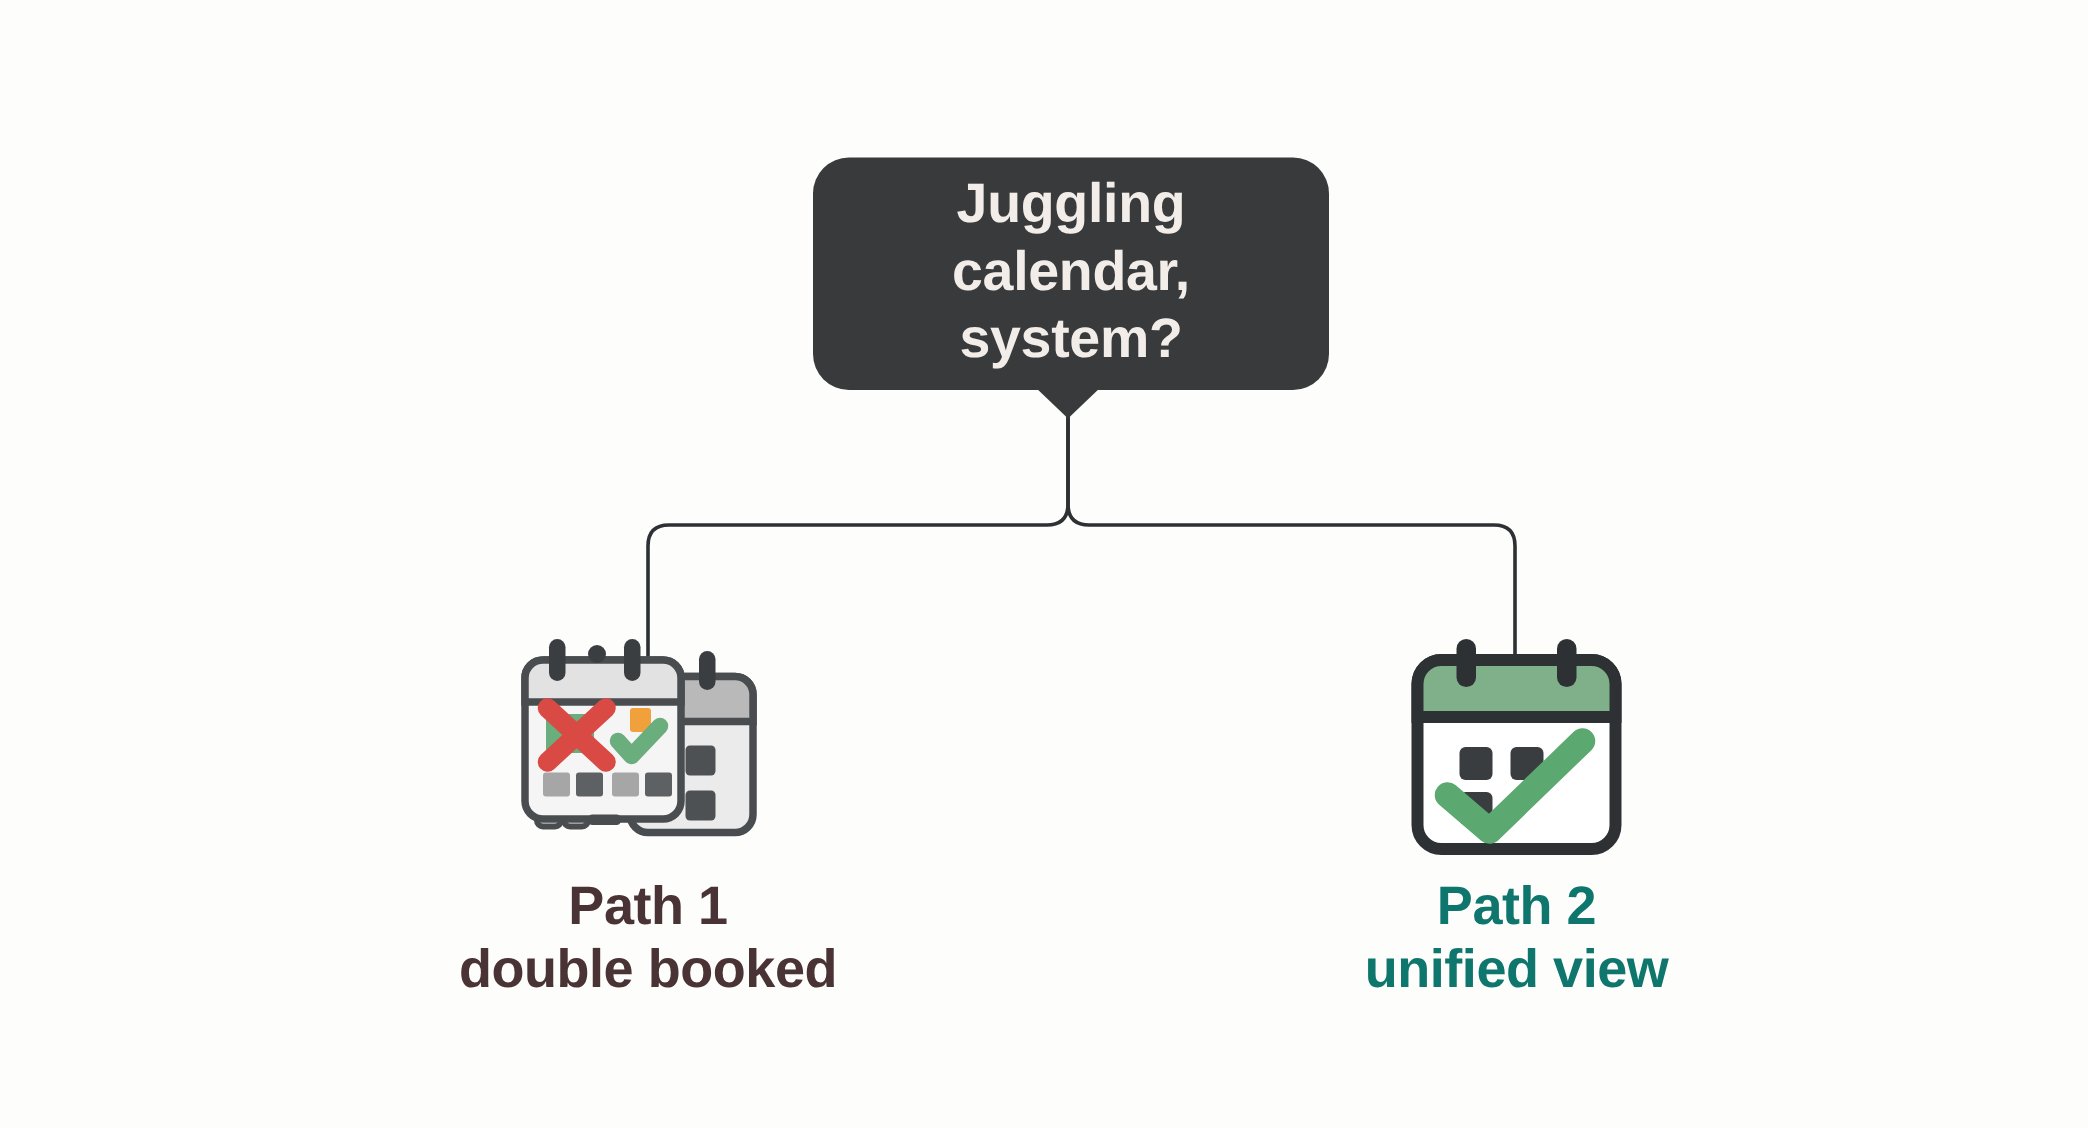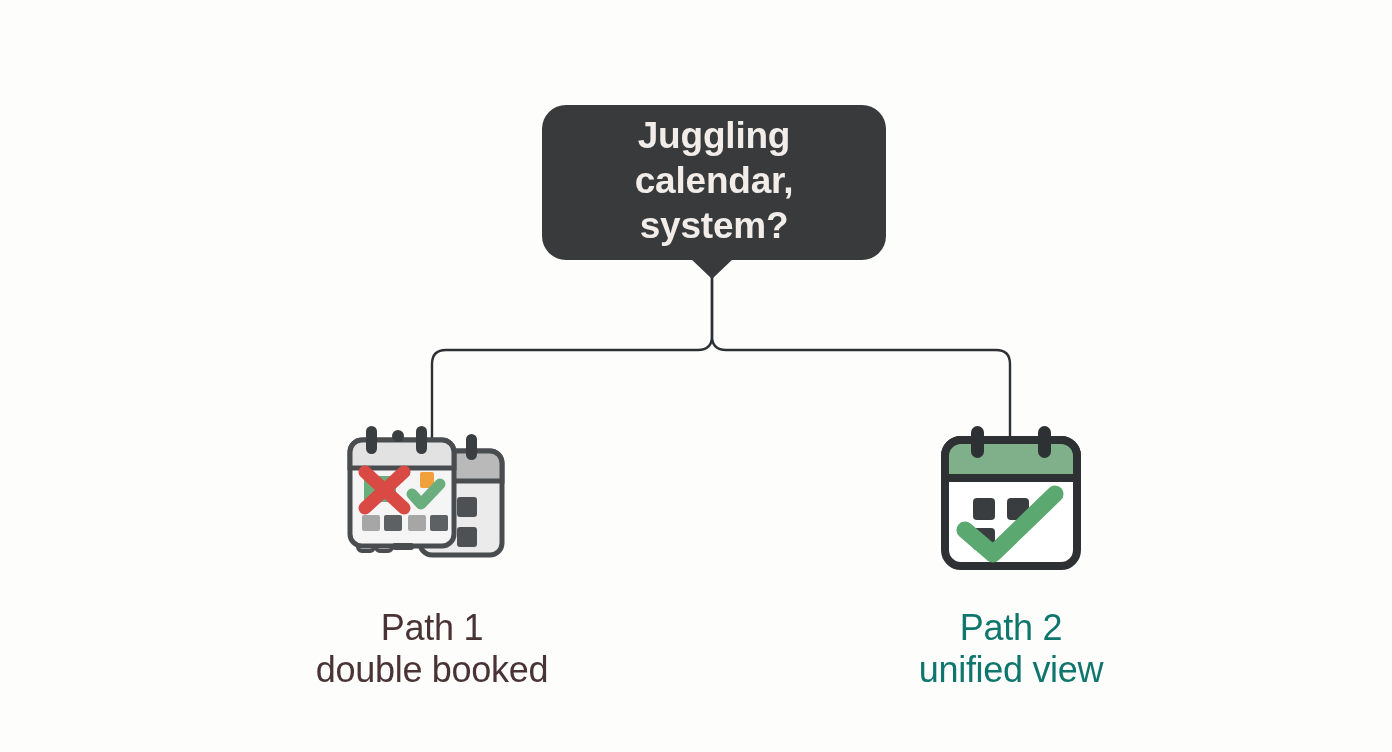--- a/index.html
+++ b/index.html
@@ -81,24 +81,23 @@
   #branch-left  { left: 267px; }
   #branch-right { left: 846px; }
 
   .icon-wrap {
     width: 180px;
     height: 165px;
     position: relative;
   }
 
   .branch-label {
-    margin-top: 24px;
     text-align: center;
     font-size: 36px;
-    font-weight: 400;
+    font-weight: 700;
     line-height: 1.18;
     letter-spacing: -0.3px;
     white-space: pre-line;
   }
   #label-left  { color: #4a3335; }
   #label-right { color: #0f766e; }
 </style>
 </head>
 <body>
 

